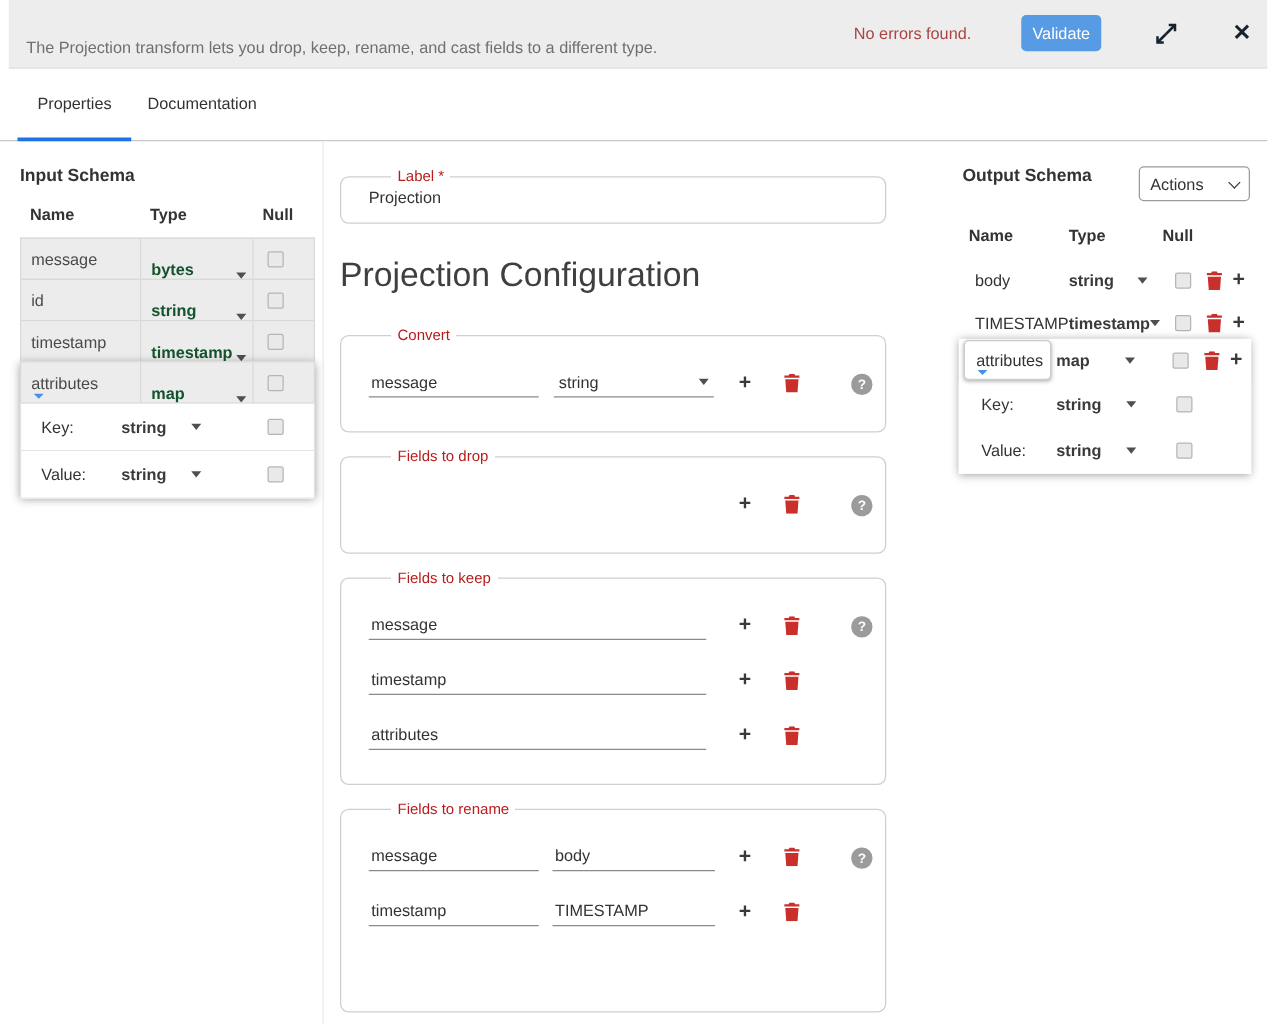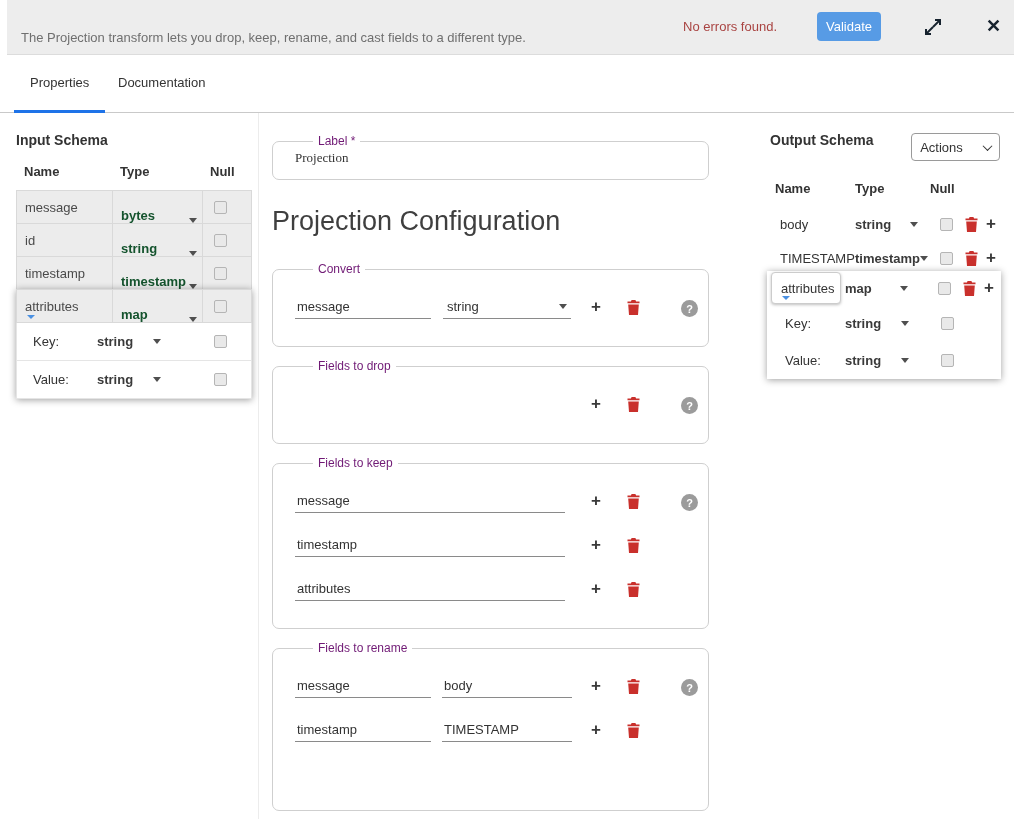--- a/index.html
+++ b/index.html
@@ -53,24 +53,24 @@
   .sc-null { display:flex; align-items:center; padding-left:11px; }
   .input-expand-card { position:relative; margin-top:-1px; box-shadow:0 1px 7px rgba(0,0,0,0.38); background:#fff; z-index:2; }
   .kv-row { display:flex; align-items:center; height:38px; background:#fff; font-size:13px; border:1px solid #e5e5e5; border-top:none; }
   .kv-label { width:64px; margin-left:16px; color:#333; }
   .kv-type { width:56px; font-weight:bold; color:#3a3a3a; cursor:pointer; }
   .kv-row .cb { margin-left:53px; }
 
   
   .mid-col { position:absolute; left:272px; top:113px; width:437px; }
   fieldset.mfield { border:1px solid #cfcfcf; border-radius:7px; padding:0 14px 24px; position:relative; }
-  fieldset.mfield legend { font-size:12px; color:#701a75; padding:0 5px; margin-left:26px; }
+  fieldset.mfield legend { font-size:12px; color:#b91c1c; padding:0 5px; margin-left:26px; }
   .label-fieldset { margin-top:21px; padding-bottom:0 !important; }
   .label-input { border:none; outline:none; font-size:13px; color:#333; padding:2px 8px 13px; width:100%;
-                 font-family:Liberation Serif, serif; background:transparent; }
+                 font-family:Liberation Sans, sans-serif; background:transparent; }
   .config-heading { margin-top:26px; font-size:27px; font-weight:400; color:#3f3f3f; }
   .section-first { margin-top:25px; }
   .section-next { margin-top:12px; }
   .frow { position:relative; display:flex; align-items:center; height:30px; margin:14px 0 0 8px; }
   .frow-first { margin-top:16px; }
   .uinput { border:none; border-bottom:1px solid #8a8a8a; font-size:13px; color:#333; padding:4px 2px;
             font-family:inherit; outline:none; background:transparent; }
   .uinput::placeholder { color:#9b9b9b; }
   .w136 { width:136px; } .w270 { width:270px; } .w130 { width:130px; margin-left:11px; }
   .uselect { width:128px; margin-left:12px; border-bottom:1px solid #8a8a8a; display:flex; align-items:center;

